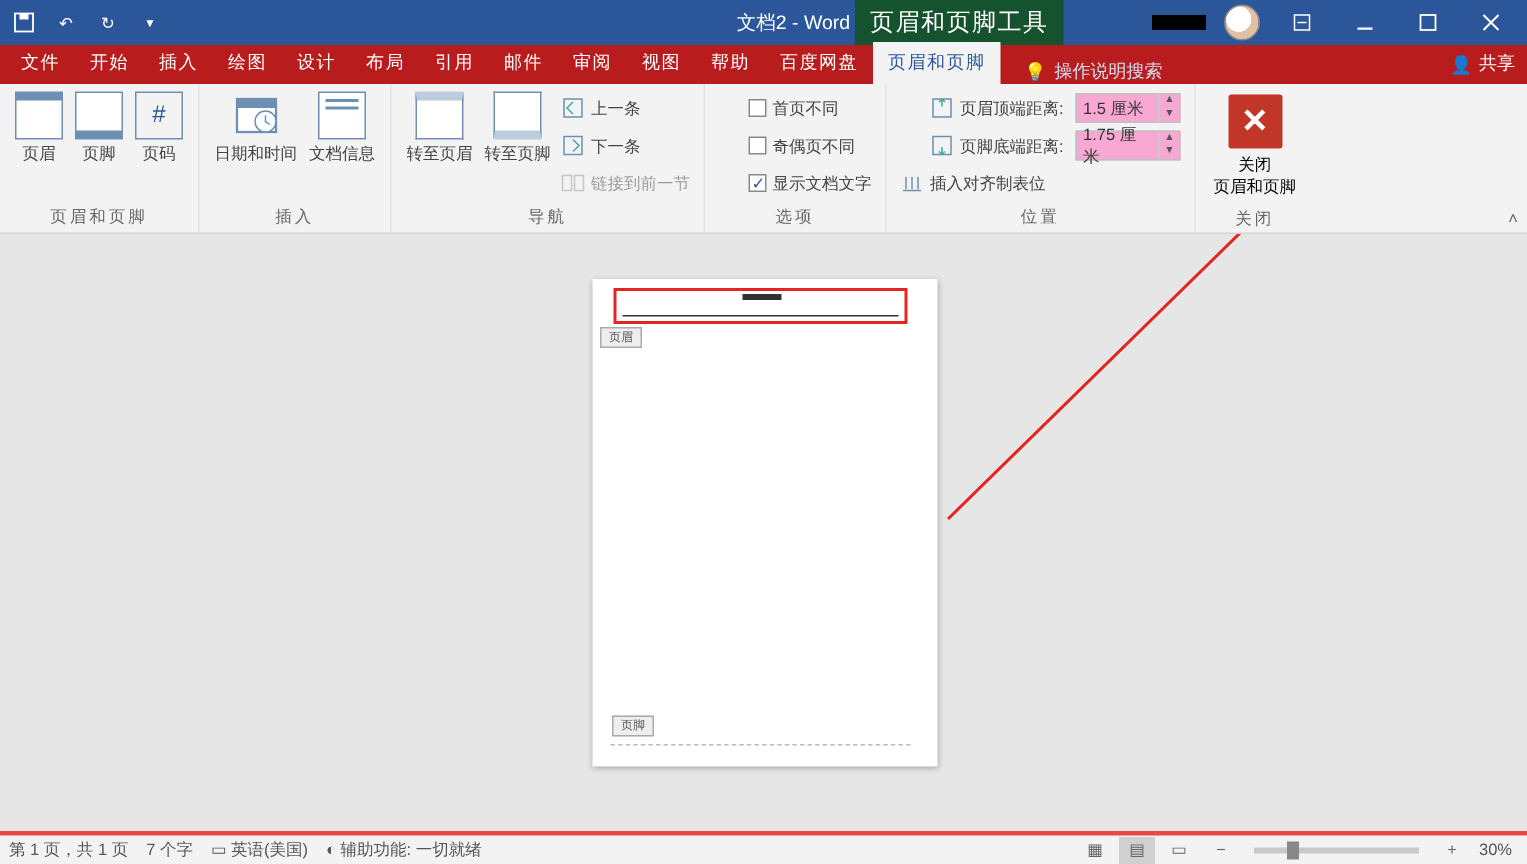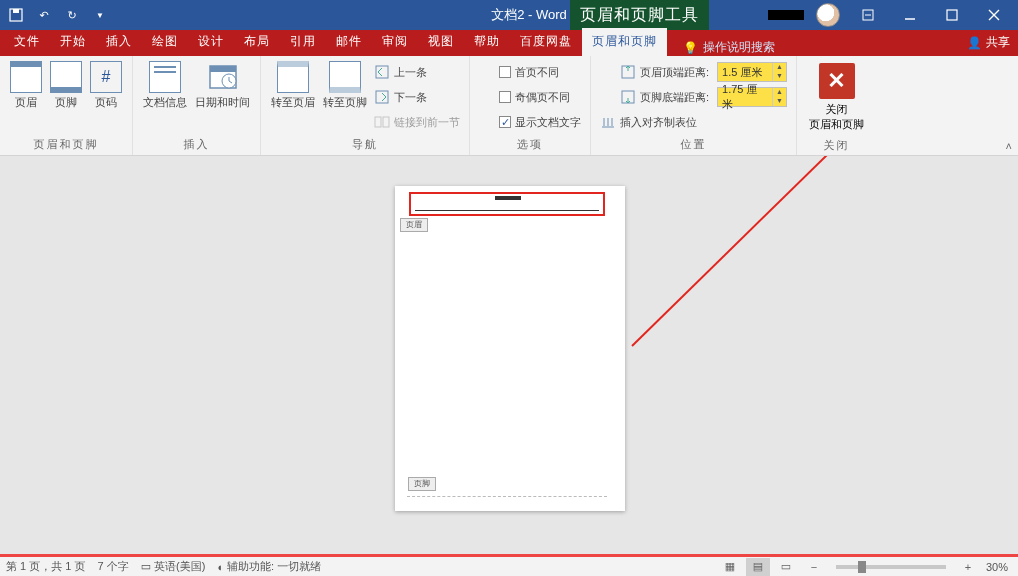--- a/index.html
+++ b/index.html
@@ -161,21 +161,21 @@
     color: #444; font-size: 11px; margin-left: 20px;
   }
   .cbox {
     width: 12px; height: 12px;
     border: 1px solid #888;
     background: #fff;
   }
   .spin-input {
     display: flex; align-items: center;
     border: 1px solid #bfbfbf;
-    background: #fde047;
+    background: #f9a8d4;
     height: 20px;
     margin-left: 4px;
   }
   .spin-input .val {
     width: 54px; padding: 0 4px;
     font-size: 11px; color: #333;
   }
   .spin-input .arrows {
     width: 14px; border-left: 1px solid #ccc;
     display: flex; flex-direction: column;
@@ -388,36 +388,36 @@
         <div class="ico" style="display:flex;align-items:center;justify-content:center;color:#2b579a;font-size:16px;border:1.5px solid #6d8fb3">#</div>
         <span>页码</span>
       </div>
     </div>
     <div class="group-label">页眉和页脚</div>
   </div>
 
   <div class="group">
     <div class="group-body">
       <div class="big-btn" style="min-width:48px">
-        <div class="ico ico-rect" style="position:relative">
-            <div style="position:absolute;left:4px;top:4px;right:4px;height:2px;background:#6d8fb3"></div>
-            <div style="position:absolute;left:4px;top:9px;right:4px;height:2px;background:#6d8fb3"></div>
-          </div>
-        <span>文档信息</span>
-      </div>
-      <div class="big-btn" style="min-width:48px">
         <div class="ico">
           <svg width="32" height="32">
               <rect x="3" y="5" width="26" height="22" fill="#fff" stroke="#6d8fb3" stroke-width="1.5"></rect>
               <rect x="3" y="5" width="26" height="6" fill="#6d8fb3"></rect>
               <circle cx="22" cy="20" r="7" fill="#fff" stroke="#6d8fb3"></circle>
               <path d="M22 16 L22 20 L25 22" stroke="#6d8fb3" fill="none"></path>
             </svg>
         </div>
         <span>日期和时间</span>
+      </div>
+      <div class="big-btn" style="min-width:48px">
+        <div class="ico ico-rect" style="position:relative">
+            <div style="position:absolute;left:4px;top:4px;right:4px;height:2px;background:#6d8fb3"></div>
+            <div style="position:absolute;left:4px;top:9px;right:4px;height:2px;background:#6d8fb3"></div>
+          </div>
+        <span>文档信息</span>
       </div>
     </div>
     <div class="group-label">插入</div>
   </div>
 
   <div class="group">
     <div class="group-body">
       <div class="big-btn" style="min-width:44px">
         <div class="ico ico-rect" style="border-top:6px solid #bcd"></div>
         <span>转至页眉</span>

